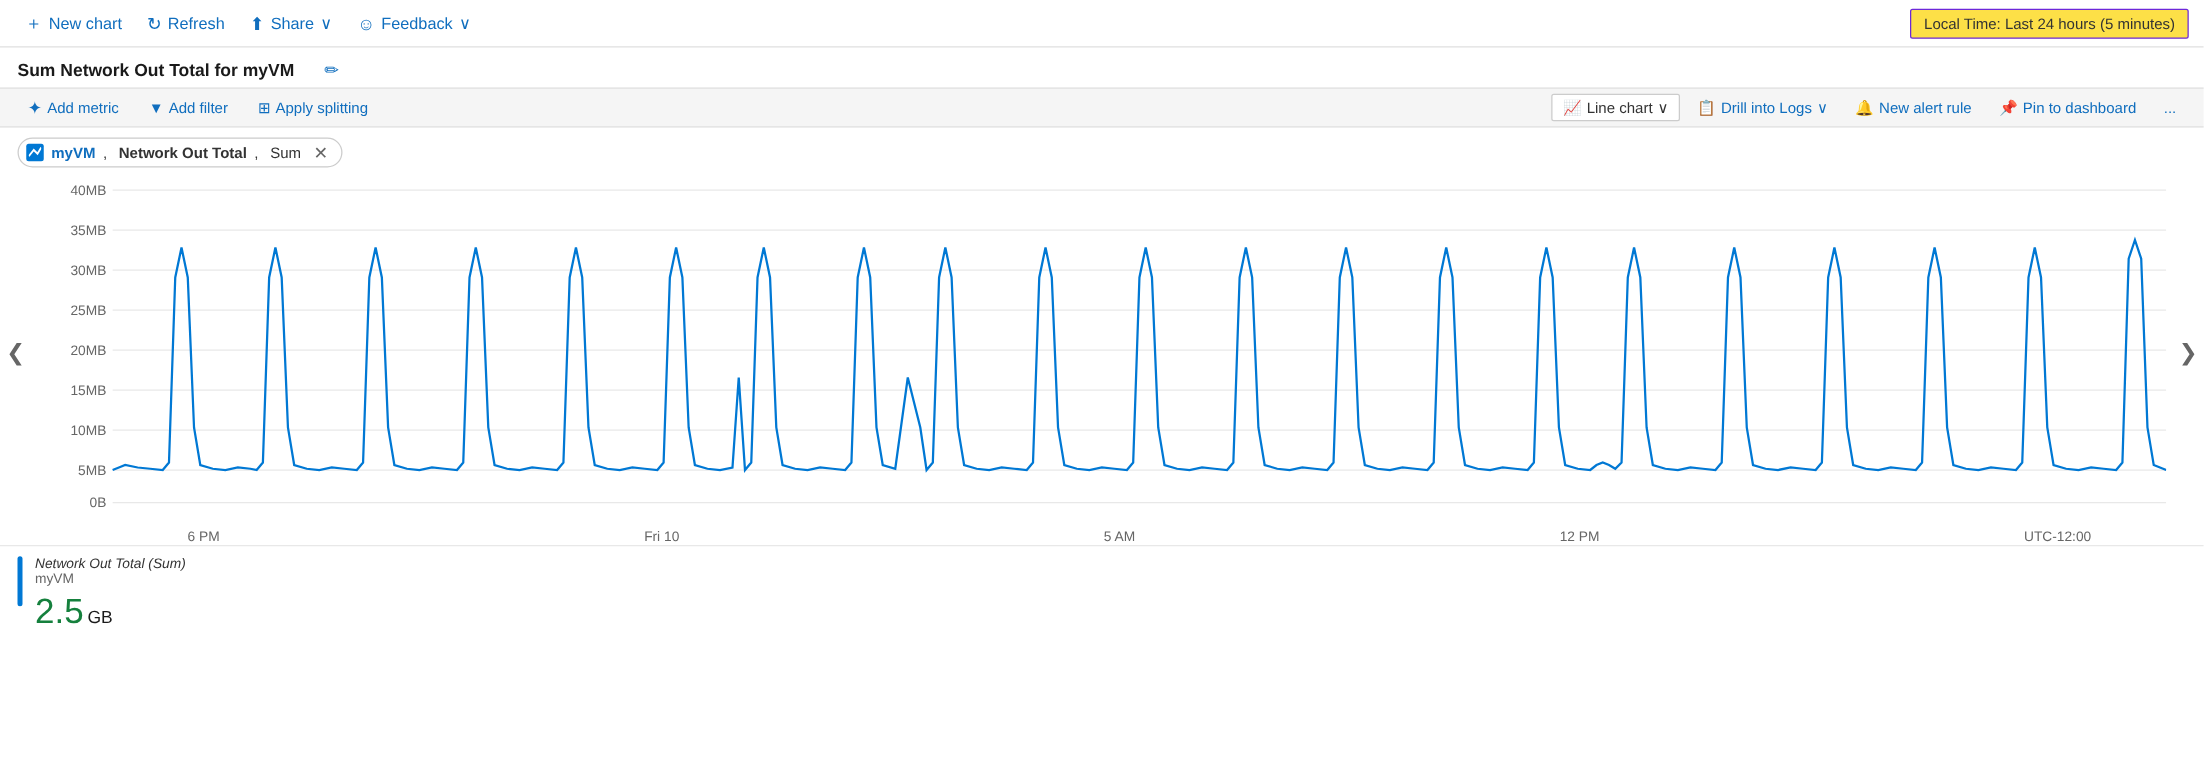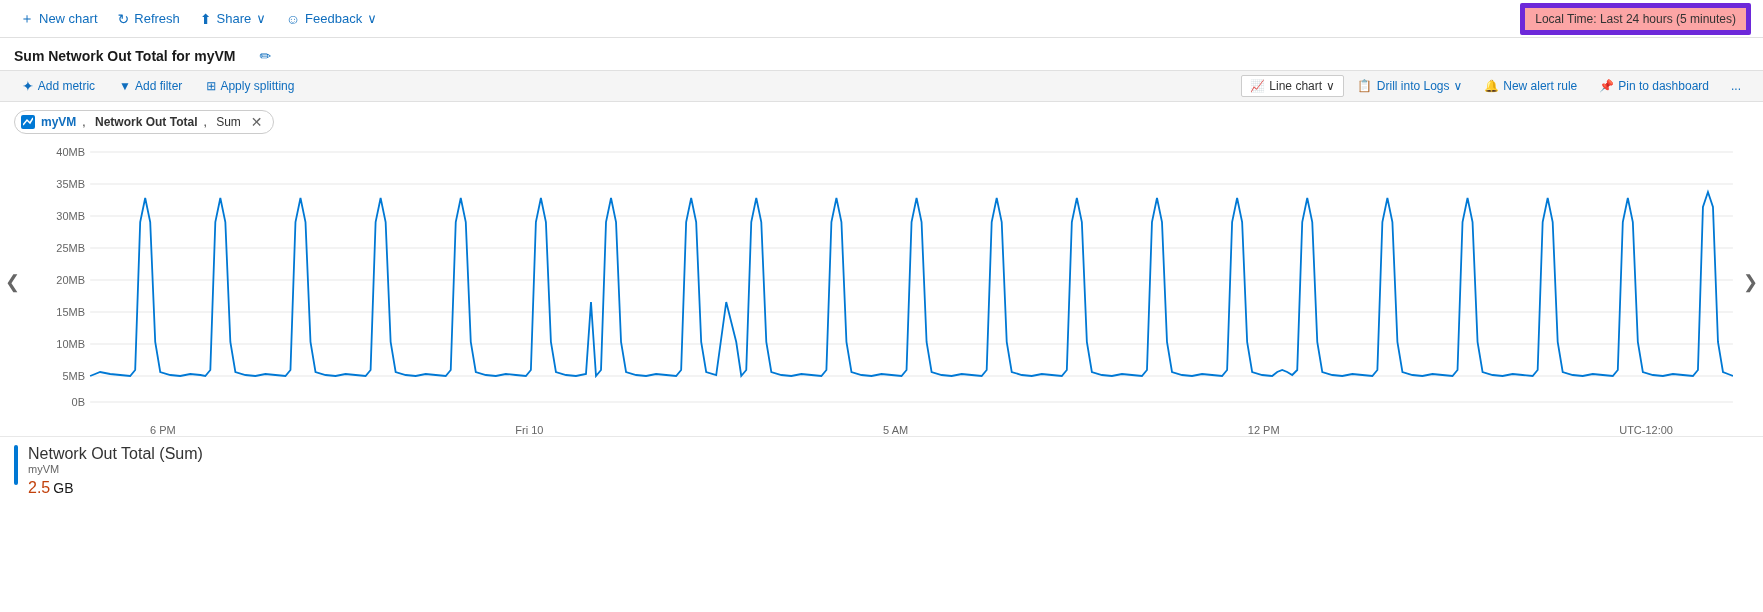--- a/index.html
+++ b/index.html
@@ -31,24 +31,24 @@
       color: #106ebe;
       font-size: 13px;
       border-radius: 2px;
     }
     .toolbar-btn .icon { font-size: 14px; }
     .toolbar-right {
       display: flex;
       align-items: center;
     }
     .time-range-btn {
-      border: 5px solid #6d28d9;
+      border: 1px solid #6d28d9;
       border-radius: 2px;
       padding: 4px 10px;
-      background: #fca5a5;
+      background: #fde047;
       cursor: pointer;
       font-size: 12px;
       color: #333;
     }
 
     
     .chart-title-row {
       display: flex;
       align-items: center;
       padding: 10px 14px 6px 14px;
@@ -190,29 +190,29 @@
       gap: 10px;
     }
     .legend-color-bar {
       width: 4px;
       height: 40px;
       background: #0078d4;
       border-radius: 2px;
       flex-shrink: 0;
     }
     .legend-text { flex: 1; }
-    .legend-metric-name { font-size: 16px; color: #333; font-weight: 500; }
+    .legend-metric-name { font-size: 11px; color: #333; font-weight: 500; font-style: italic; }
     .legend-vm-name { font-size: 11px; color: #666; }
     .legend-value {
       display: flex;
       align-items: baseline;
       gap: 3px;
       margin-top: 4px;
     }
-    .legend-value-num { font-size: 16px; font-weight: 300; color: #c2410c; }
+    .legend-value-num { font-size: 28px; font-weight: 300; color: #15803d; }
     .legend-value-unit { font-size: 14px; color: #1a1a1a; }
   </style>
 </head>
 <body>
 
 <div class="toolbar">
   <div class="toolbar-left">
     <button class="toolbar-btn">
       <span class="icon">＋</span>
       <span>New chart</span>

